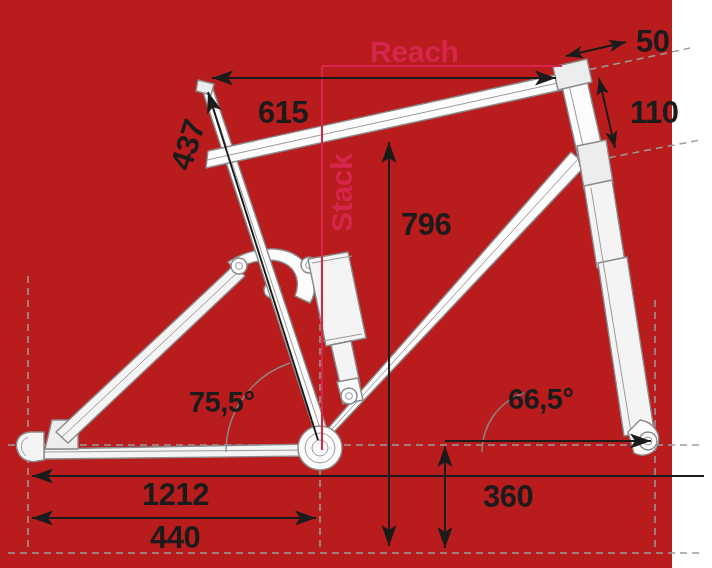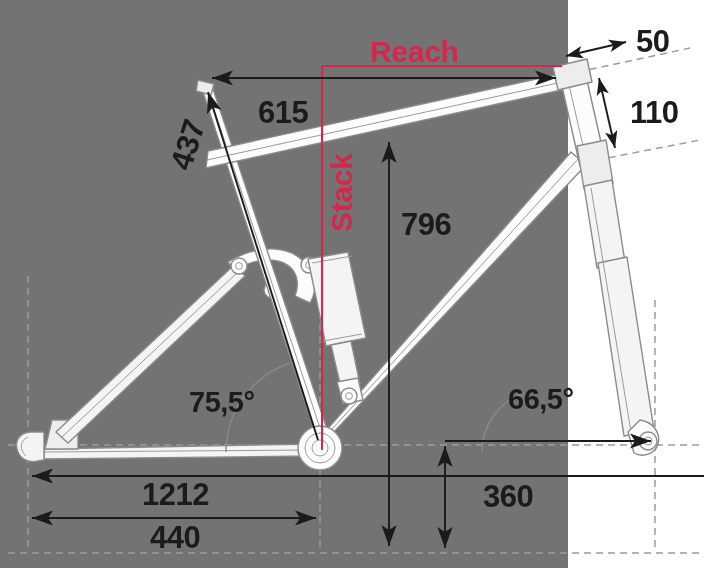--- a/index.html
+++ b/index.html
@@ -1,21 +1,21 @@
 <!DOCTYPE html>
 <html><head>
 <meta charset="utf-8">
 <style>
   html,body{margin:0;padding:0;background:#ffffff;}
   body{
     width:712px;height:568px;overflow:hidden;
     font-family:"Liberation Sans", sans-serif;
     -webkit-font-smoothing:antialiased;
   }
-  #stage{position:relative;width:568px;height:568px;background:#737373;}
+  #stage{position:relative;width:672px;height:568px;background:#b91c1c;}
   #stage svg{position:absolute;left:0;top:0;}
   .dimtext{
     font-family:"Liberation Sans", sans-serif;
     font-weight:bold;
     fill:#1b1b1b;
     font-size:31px;
     letter-spacing:-0.5px;
   }
   .dimtext.small{font-size:29px;}
   .redtext{

